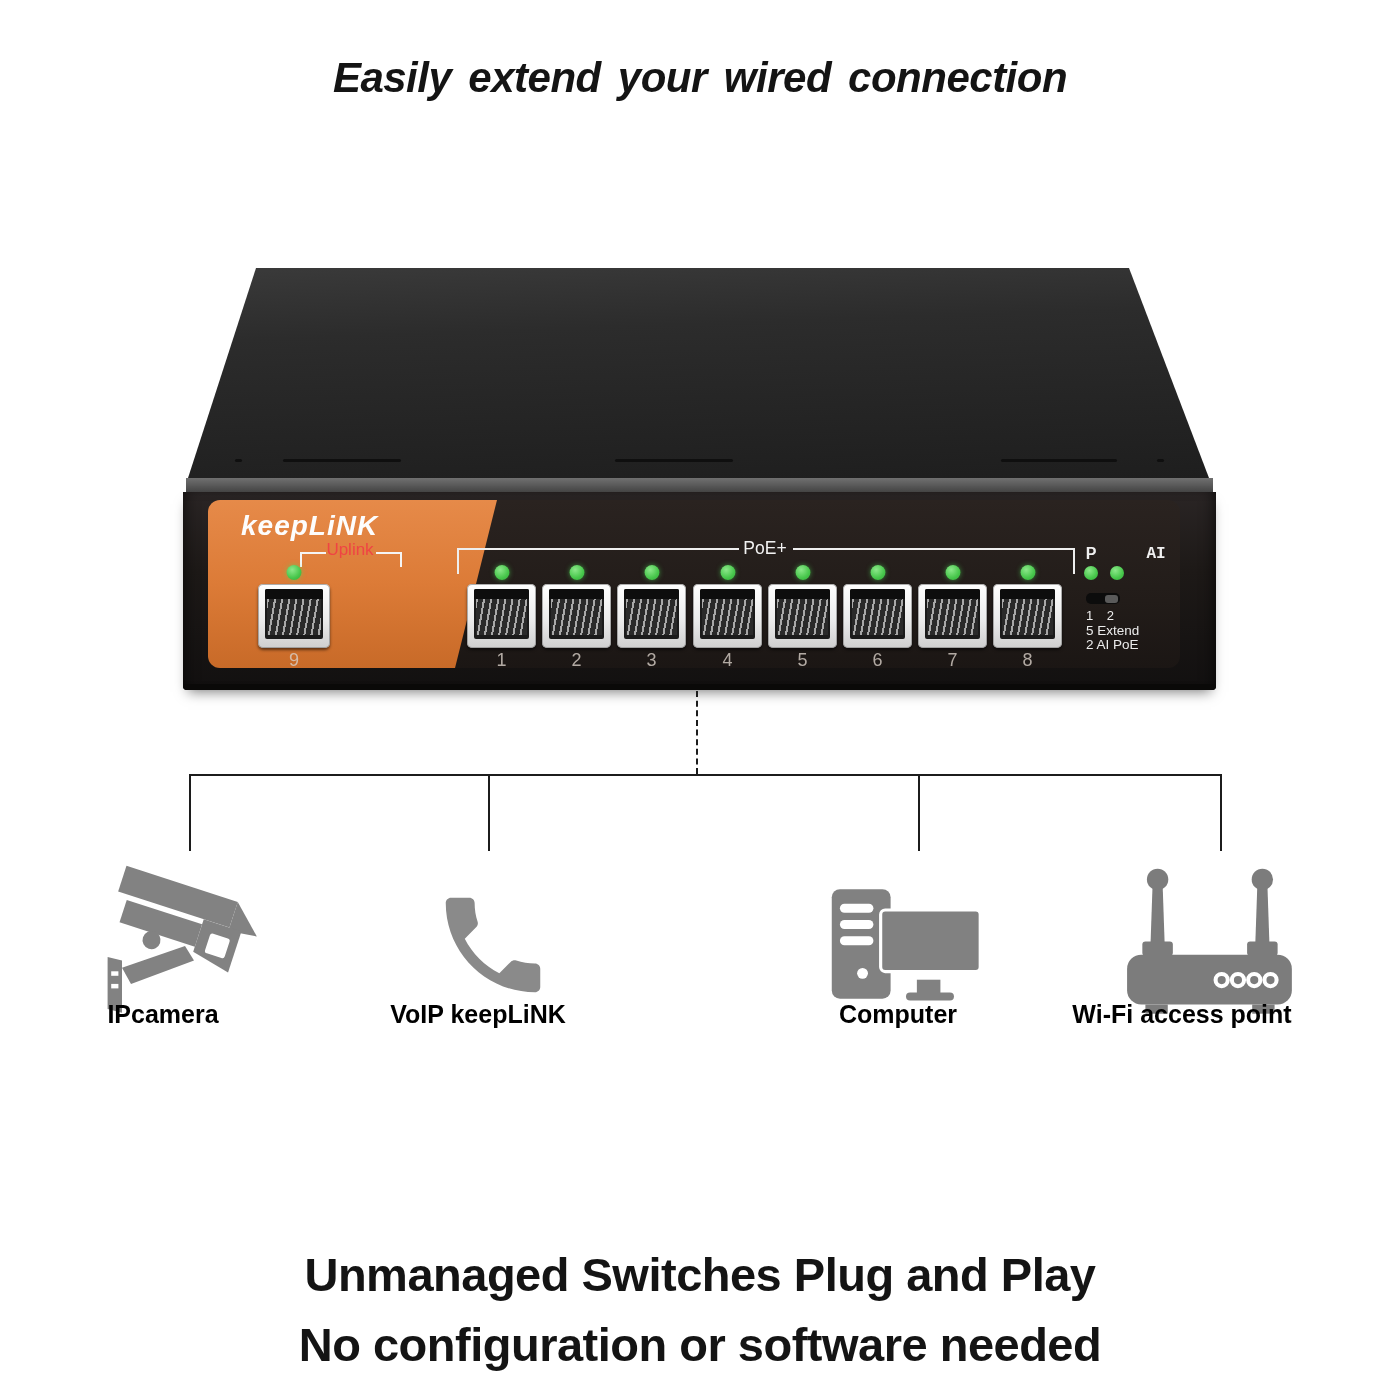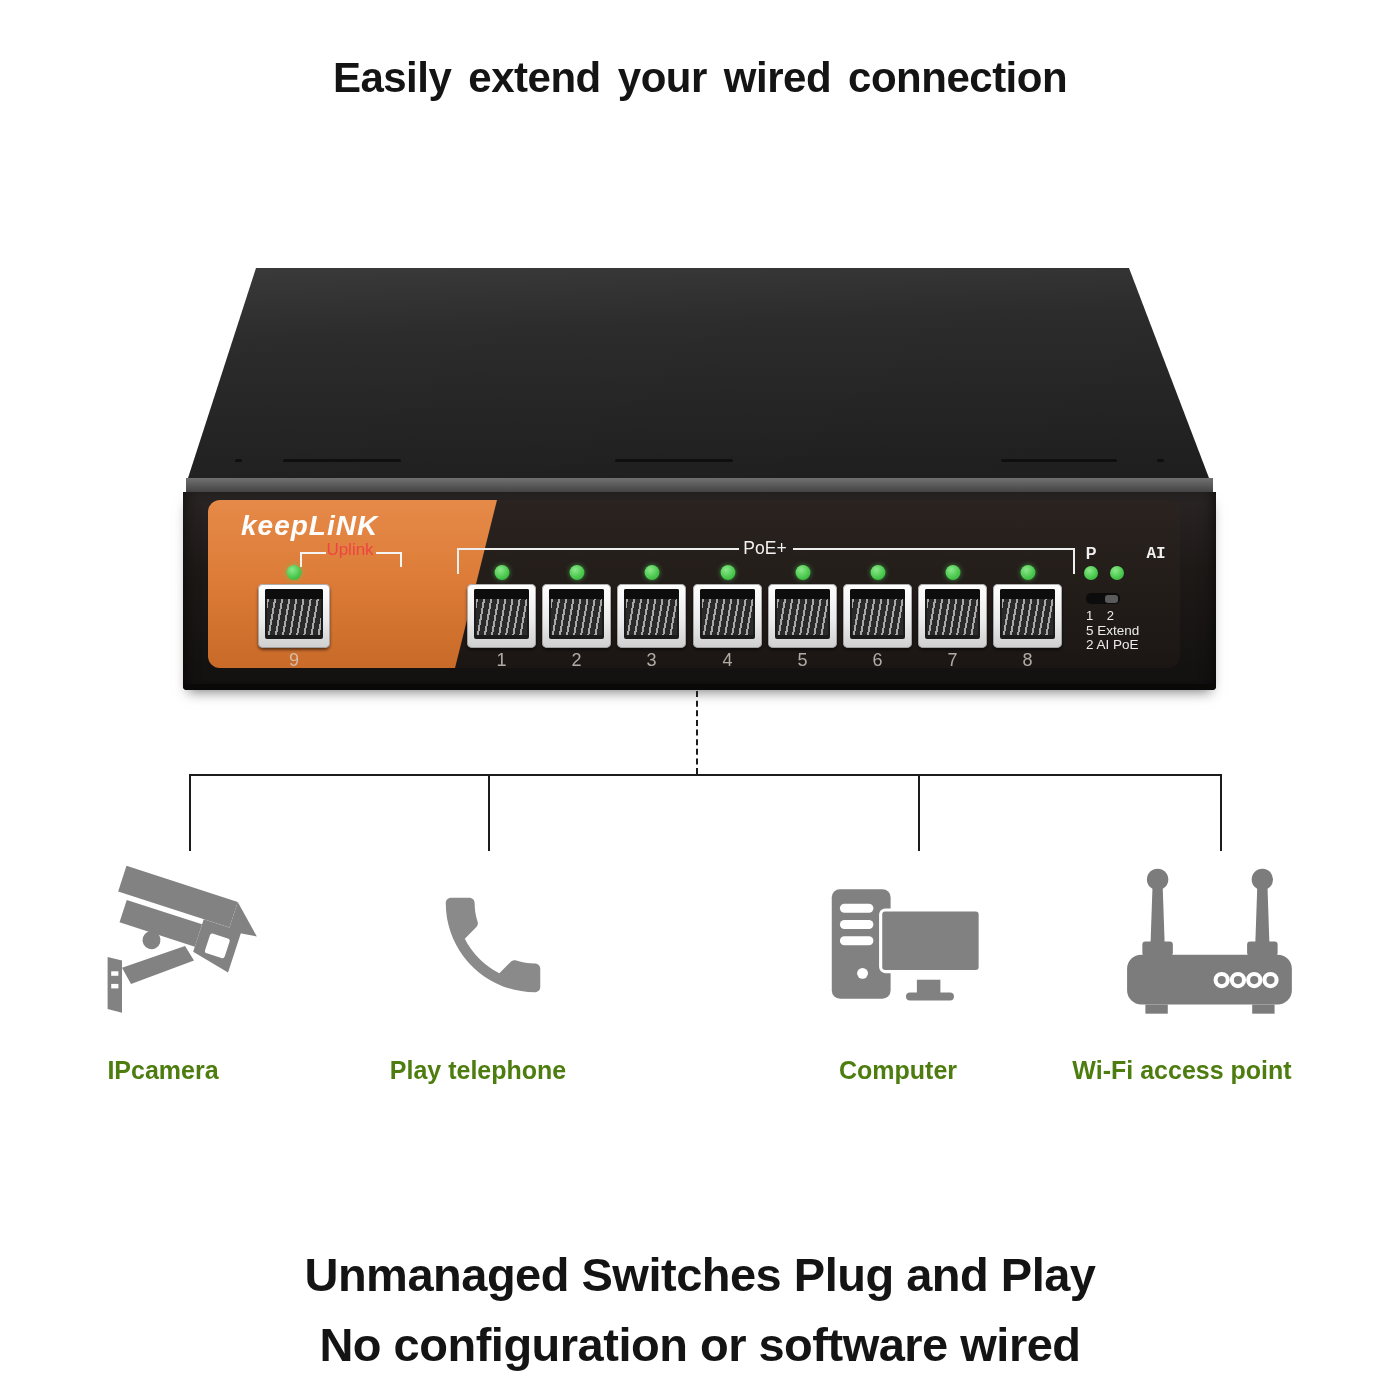--- a/index.html
+++ b/index.html
@@ -6,21 +6,21 @@
   body{
     width:1400px;height:1400px;position:relative;background:#ffffff;
     font-family:"Liberation Sans", sans-serif;overflow:hidden;
   }
   .abs{position:absolute;}
 
   
   .heading{
     left:0;width:1400px;text-align:center;color:#141414;font-weight:bold;
   }
-  .heading-top{top:52px;font-size:42px;line-height:52px;word-spacing:0.14em;letter-spacing:-0.5px;}
+  .heading-top{top:52px;font-size:42px;line-height:52px;word-spacing:0.14em;letter-spacing:-0.5px;font-style:italic;}
   .heading-bottom{top:1240px;font-size:47px;line-height:70px;letter-spacing:-0.5px;}
 
   
   .switch{left:183px;top:268px;width:1033px;height:422px;}
   .top-face{
     left:0;top:0;width:1033px;height:210px;
     clip-path:polygon(73px 0,946px 0,1026px 210px,5px 210px);
     background:linear-gradient(178deg,#3a3a3a 0%,#2c2c2c 30%,#242424 70%,#1e1e1e 100%);
   }
   .seam{height:3px;background:#0f0f0f;border-radius:2px;top:191px;}
@@ -91,21 +91,21 @@
   .dip-nums{top:340px;font-size:13px;letter-spacing:5px;}
   .dip-line1{top:355px;font-size:13.5px;}
   .dip-line2{top:369px;font-size:13.5px;}
 
   
   .dash-line{left:696px;top:691px;height:83px;width:0;border-left:2.5px dashed #1c1c1c;}
   .h-line{left:189px;top:774px;width:1033px;height:2px;background:#1c1c1c;}
   .drop{top:774px;width:2px;height:77px;background:#1c1c1c;}
 
   
-  .device-label{top:1056px;transform:translateX(-50%);font-size:25px;font-weight:bold;color:#4d7c0f;white-space:nowrap;}
+  .device-label{top:1000px;transform:translateX(-50%);font-size:25px;font-weight:bold;color:#000000;white-space:nowrap;}
 </style>
 </head>
 <body>
 
 <div class="abs heading heading-top">
   <div>Easily extend your wired connection</div>
 </div>
 
 <div class="abs switch">
   <div class="abs top-face">
@@ -272,20 +272,20 @@
     <g fill="none" stroke="#ffffff" stroke-width="4">
       <circle cx="98" cy="116" r="6"></circle>
       <circle cx="114" cy="116" r="6"></circle>
       <circle cx="130" cy="116" r="6"></circle>
       <circle cx="146" cy="116" r="6"></circle>
     </g>
   </svg>
 </div>
 
 <div class="abs device-label" style="left:163px;">IPcamera</div>
-<div class="abs device-label" style="left:478px;">Play telephone</div>
+<div class="abs device-label" style="left:478px;">VoIP keepLiNK</div>
 <div class="abs device-label" style="left:898px;">Computer</div>
 <div class="abs device-label" style="left:1182px;">Wi-Fi access point</div>
 
 <div class="abs heading heading-bottom">
   <div>Unmanaged Switches Plug and Play</div>
-  <div>No configuration or software wired</div>
+  <div>No configuration or software needed</div>
 </div>
 
 </body></html>

